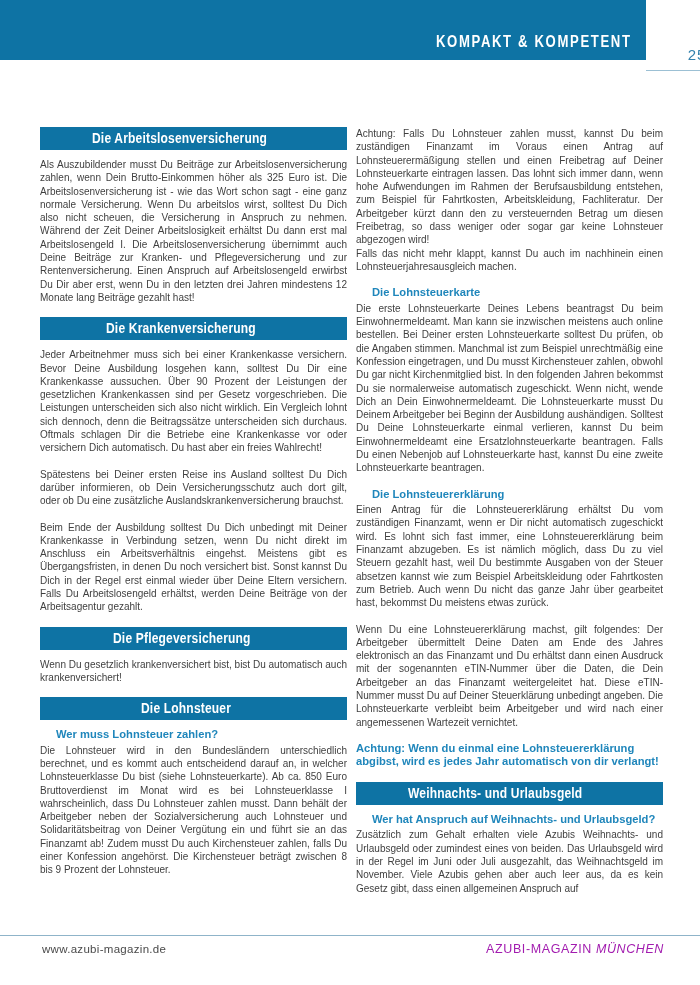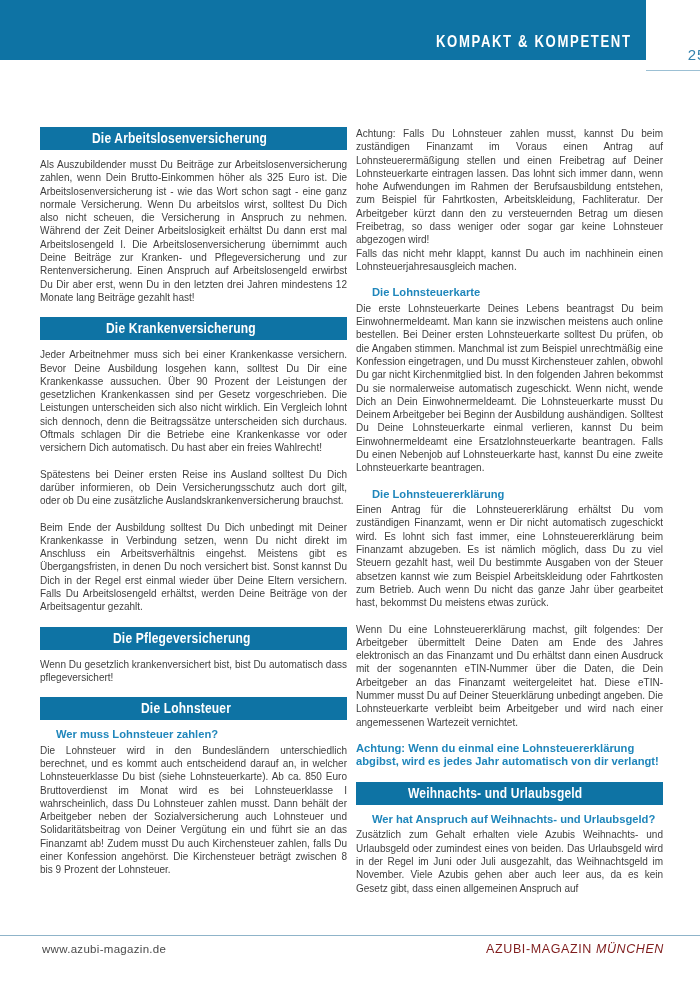--- a/index.html
+++ b/index.html
@@ -37,21 +37,21 @@
   .sub{
     margin:0 0 2px 0;font-size:11.2px;line-height:13.5px;font-weight:bold;color:#1f86bb;padding-left:16px;
   }
   .notice{
     margin:0 0 13px 0;font-size:11.2px;line-height:13.5px;font-weight:bold;color:#1f86bb;
     text-align:left;
   }
   
   .footer-rule{position:absolute;top:935px;left:0;width:700px;height:1px;background:#8fb4c9;}
   .footer-left{position:absolute;top:943px;left:42px;font-size:11.5px;color:#4a4a4a;letter-spacing:0.3px;}
-  .footer-right{position:absolute;top:942px;right:36px;font-size:12.5px;color:#7f1d1d;letter-spacing:0.6px;}
+  .footer-right{position:absolute;top:942px;right:36px;font-size:12.5px;color:#a21caf;letter-spacing:0.6px;}
   .footer-right .city{font-style:italic;}
 </style>
 </head>
 <body>
 
 <div class="band">
   <div class="band-title">KOMPAKT &amp; KOMPETENT</div>
 </div>
 <div class="pagenum">25</div>
 <div class="top-rule"></div>
@@ -61,21 +61,21 @@
   <div class="col">
     <h2 class="secbox"><span class="cond">Die Arbeitslosenversicherung</span></h2>
     <p class="body">Als Auszubildender musst Du Beiträge zur Arbeitslosenversicherung zahlen, wenn Dein Brutto-Einkommen höher als 325 Euro ist. Die Arbeitslosenversicherung ist - wie das Wort schon sagt - eine ganz normale Versicherung. Wenn Du arbeitslos wirst, solltest Du Dich also nicht scheuen, die Versicherung in Anspruch zu nehmen. Während der Zeit Deiner Arbeitslosigkeit erhältst Du dann erst mal Arbeitslosengeld I. Die Arbeitslosenversicherung übernimmt auch Deine Beiträge zur Kranken- und Pflegeversicherung und zur Rentenversicherung. Einen Anspruch auf Arbeitslosengeld erwirbst Du Dir aber erst, wenn Du in den letzten drei Jahren mindestens 12 Monate lang Beiträge gezahlt hast!</p>
 
     <h2 class="secbox"><span class="cond">Die Krankenversicherung</span></h2>
     <p class="body">Jeder Arbeitnehmer muss sich bei einer Krankenkasse versichern. Bevor Deine Ausbildung losgehen kann, solltest Du Dir eine Krankenkasse aussuchen. Über 90 Prozent der Leistungen der gesetzlichen Krankenkassen sind per Gesetz vorgeschrieben. Die Leistungen unterscheiden sich also nicht wirklich. Ein Vergleich lohnt sich dennoch, denn die Beitragssätze unterscheiden sich durchaus. Oftmals schlagen Dir die Betriebe eine Krankenkasse vor oder versichern Dich automatisch. Du hast aber ein freies Wahlrecht!</p>
     <p class="body">Spätestens bei Deiner ersten Reise ins Ausland solltest Du Dich darüber informieren, ob Dein Versicherungsschutz auch dort gilt, oder ob Du eine zusätzliche Auslandskrankenversicherung brauchst.</p>
     <p class="body">Beim Ende der Ausbildung solltest Du Dich unbedingt mit Deiner Krankenkasse in Verbindung setzen, wenn Du nicht direkt im Anschluss ein Arbeitsverhältnis eingehst. Meistens gibt es Übergangsfristen, in denen Du noch versichert bist. Sonst kannst Du Dich in der Regel erst einmal wieder über Deine Eltern versichern. Falls Du Arbeitslosengeld erhältst, werden Deine Beiträge von der Arbeitsagentur gezahlt.</p>
 
     <h2 class="secbox"><span class="cond">Die Pflegeversicherung</span></h2>
-    <p class="body">Wenn Du gesetzlich krankenversichert bist, bist Du automatisch dass pflegeversichert!</p>
+    <p class="body">Wenn Du gesetzlich krankenversichert bist, bist Du automatisch auch krankenversichert!</p>
 
     <h2 class="secbox"><span class="cond">Die Lohnsteuer</span></h2>
     <h3 class="sub">Wer muss Lohnsteuer zahlen?</h3>
     <p class="body">Die Lohnsteuer wird in den Bundesländern unterschiedlich berechnet, und es kommt auch entscheidend darauf an, in welcher Lohnsteuerklasse Du bist (siehe Lohnsteuerkarte). Ab ca. 850 Euro Bruttoverdienst im Monat wird es bei Lohnsteuerklasse I wahrscheinlich, dass Du Lohnsteuer zahlen musst. Dann behält der Arbeitgeber neben der Sozialversicherung auch Lohnsteuer und Solidaritätsbeitrag von Deiner Vergütung ein und führt sie an das Finanzamt ab! Zudem musst Du auch Kirchensteuer zahlen, falls Du einer Konfession angehörst. Die Kirchensteuer beträgt zwischen 8 bis 9 Prozent der Lohnsteuer.</p>
   </div>
 
   <div class="col">
     <p class="body tight">Achtung: Falls Du Lohnsteuer zahlen musst, kannst Du beim zuständigen Finanzamt im Voraus einen Antrag auf Lohnsteuerermäßigung stellen und einen Freibetrag auf Deiner Lohnsteuerkarte eintragen lassen. Das lohnt sich immer dann, wenn hohe Aufwendungen im Rahmen der Berufsausbildung entstehen, zum Beispiel für Fahrtkosten, Arbeitskleidung, Fachliteratur. Der Arbeitgeber kürzt dann den zu versteuernden Betrag um diesen Freibetrag, so dass weniger oder sogar gar keine Lohnsteuer abgezogen wird!</p>
     <p class="body">Falls das nicht mehr klappt, kannst Du auch im nachhinein einen Lohnsteuerjahresausgleich machen.</p>
 

